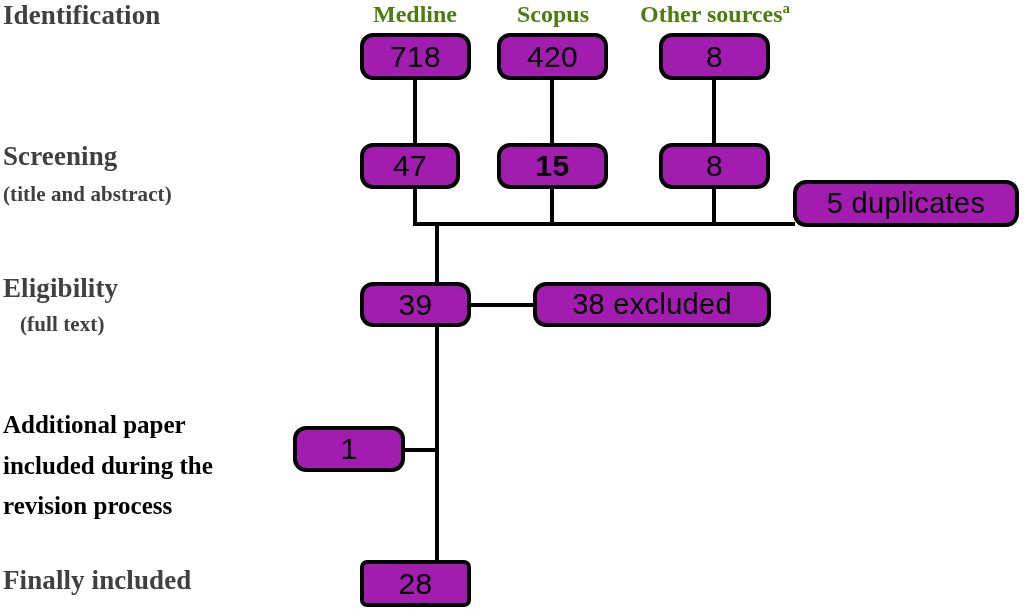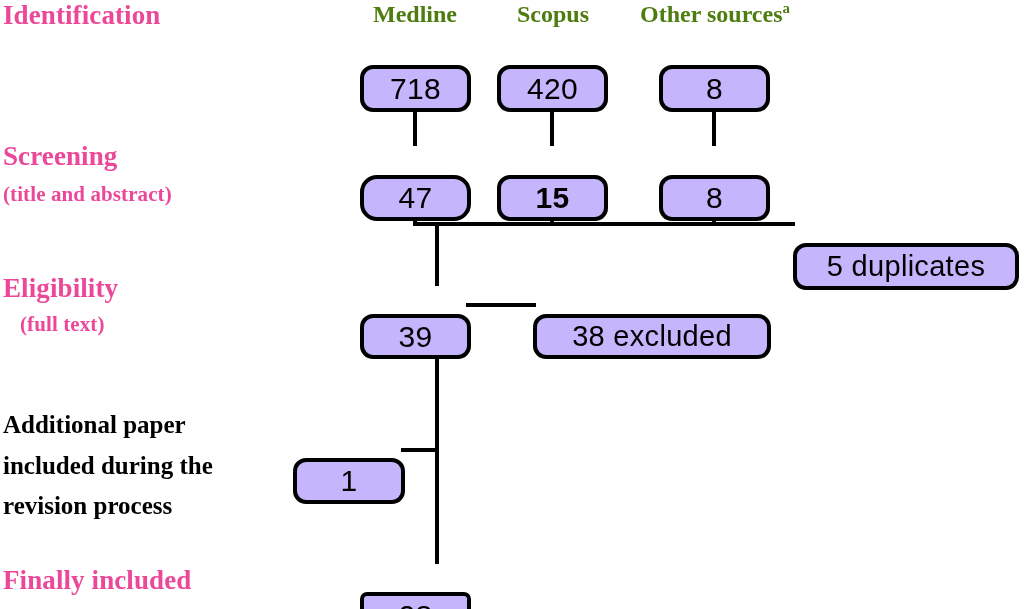--- a/index.html
+++ b/index.html
@@ -15,21 +15,21 @@
     background: #ffffff;
     overflow: hidden;
     font-family: "Liberation Serif", "DejaVu Serif", serif;
   }
 
   
   .stage-label {
     position: absolute;
     font-family: "Liberation Serif", "DejaVu Serif", serif;
     font-weight: bold;
-    color: #ec4899;
+    color: #404040;
     white-space: nowrap;
     line-height: 1.0;
   }
   .stage-main {
     font-size: 27px;
     letter-spacing: 0.1px;
   }
   .stage-sub {
     font-size: 21px;
     letter-spacing: 0.1px;
@@ -59,32 +59,31 @@
     vertical-align: super;
     line-height: 0;
   }
 
   
   .node {
     position: absolute;
     box-sizing: border-box;
     border: 4px solid #000000;
     border-radius: 13px;
-    background: #c4b5fd;
+    background: #a21caf;
     display: flex;
     align-items: center;
     justify-content: center;
     font-family: "Liberation Sans", "DejaVu Sans", sans-serif;
     font-size: 30px;
     font-weight: normal;
     color: #000000;
     letter-spacing: 0.3px;
     z-index: 3;
     white-space: nowrap;
-    margin-top: 32px;
   }
   .node.wide {
     font-size: 29px;
   }
 
   
   .line-v {
     position: absolute;
     width: 4px;
     background: #000000;
@@ -145,25 +144,25 @@
   <div class="line-h" style="left:466px; top:303px; width:70px;"></div>
 
   <div class="line-v" style="left:435px; top:324px; height:240px;"></div>
 
   <div class="line-h" style="left:401px; top:448px; width:38px;"></div>
 
   <div class="node" style="left:360px; top:33px; width:111px; height:47px;">718</div>
   <div class="node" style="left:497px; top:33px; width:111px; height:47px;">420</div>
   <div class="node" style="left:659px; top:33px; width:111px; height:47px;">8</div>
 
-  <div class="node" style="left:360px; top:143px; width:111px; height:46px;border-radius:17px;">47</div>
+  <div class="node" style="left:360px; top:143px; width:100px; height:46px;">47</div>
   <div class="node" style="left:497px; top:143px; width:111px; height:46px;font-weight:bold;">15</div>
   <div class="node" style="left:659px; top:143px; width:111px; height:46px;">8</div>
 
-  <div class="node wide" style="left:793px; top:211px; width:226px; height:47px;">5 duplicates</div>
+  <div class="node wide" style="left:793px; top:180px; width:226px; height:47px;">5 duplicates</div>
 
   <div class="node" style="left:360px; top:282px; width:111px; height:45px;">39</div>
 
   <div class="node wide" style="left:533px; top:282px; width:238px; height:45px;">38 excluded</div>
 
   <div class="node" style="left:293px; top:426px; width:112px; height:46px;">1</div>
 
   <div class="node" style="left:360px; top:560px; width:111px; height:47px;border-radius:7px;">28</div>
 
 </div>

